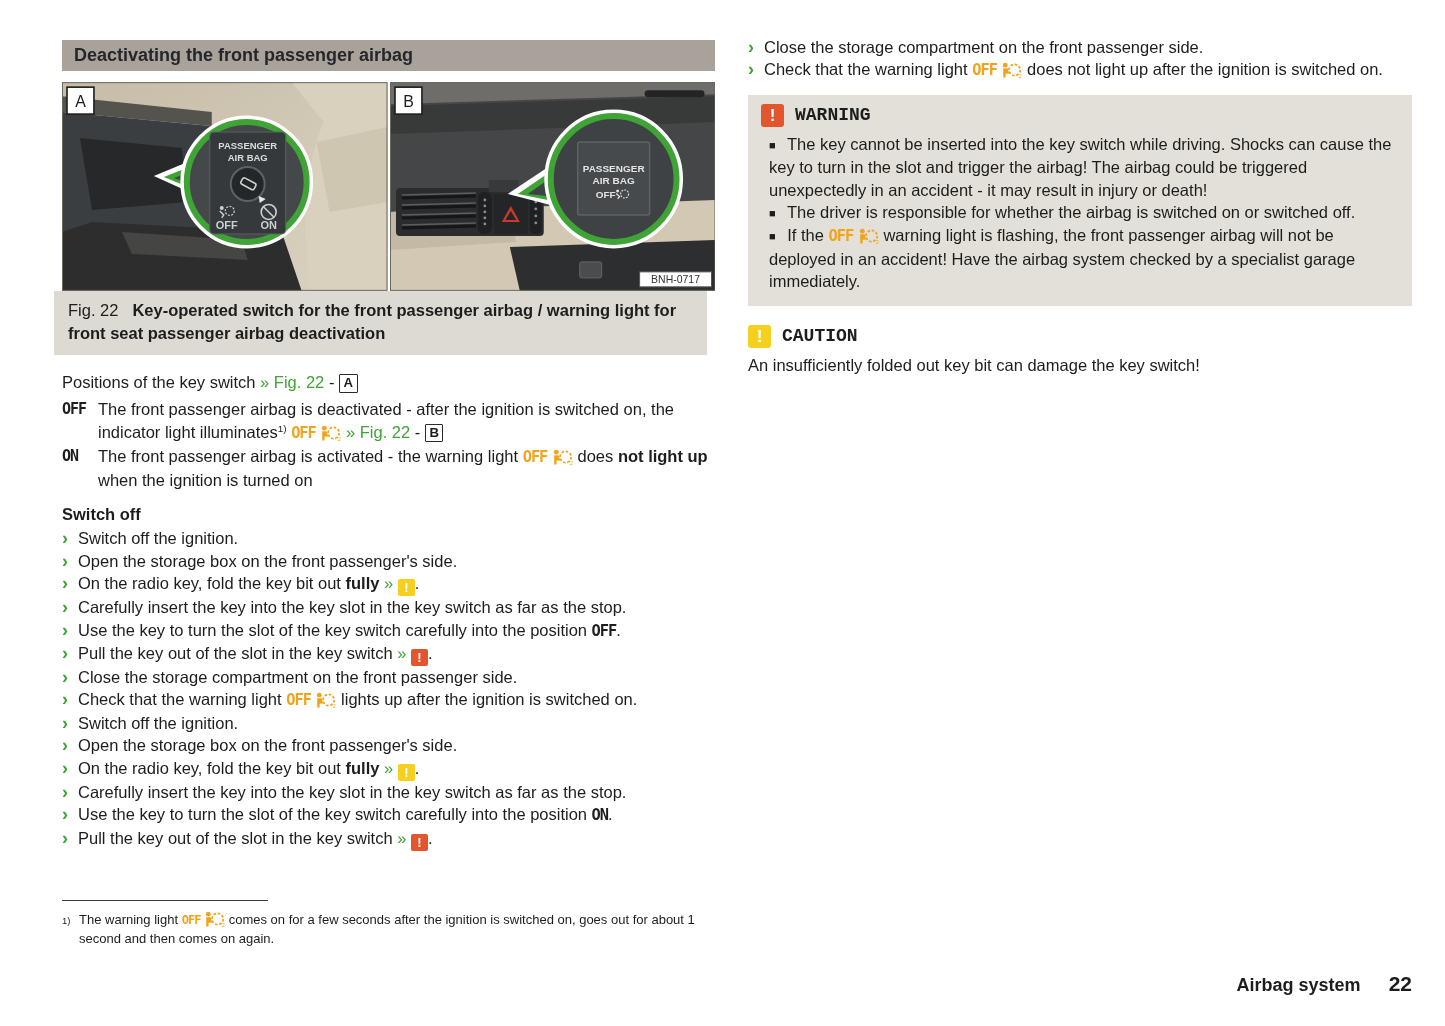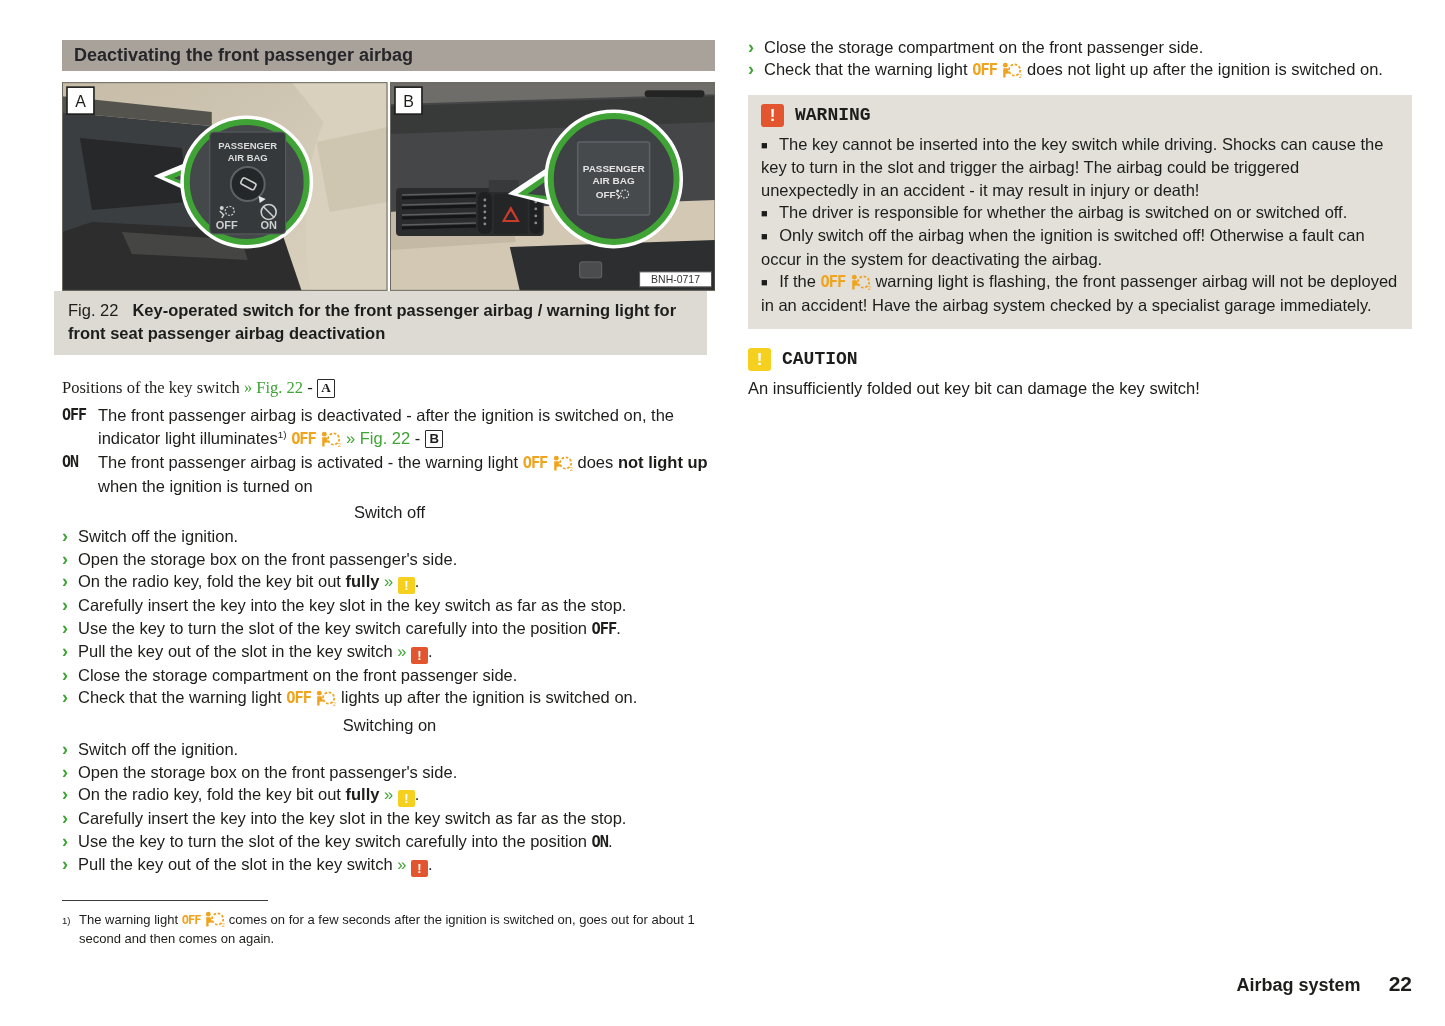--- a/index.html
+++ b/index.html
@@ -24,29 +24,29 @@
   .header-bar .t{font-weight:bold;font-size:18px;color:#26262a;}
   
   .figures{position:absolute;left:62px;top:82px;width:653px;height:209px;display:flex;gap:2px;}
   .figures svg{display:block;}
   .caption{position:absolute;left:54px;top:291px;width:653px;box-sizing:border-box;
     background:var(--captionbg);padding:8px 14px 10px 14px;font-size:16.5px;line-height:23px;}
   .caption .figno{font-weight:normal;margin-right:14px;}
   .caption .ct{font-weight:bold;}
   
   .left-flow{position:absolute;left:62px;top:367px;width:655px;}
-  .line{margin:10px 0 5px 0;font-family:Liberation Serif, serif;}
+  .line{margin:4px 0 5px 0;}
   .defrow{display:grid;grid-template-columns:36px 1fr;margin-bottom:1px;}
   .term{font-family:"DejaVu Sans Mono",monospace;font-weight:bold;font-size:15px;letter-spacing:-1px;}
-  .subhead{font-weight:normal;margin-top:4px;margin-bottom:2px;text-align:center;}
+  .subhead{font-weight:bold;margin-top:12px;margin-bottom:2px;}
   .hang-list .li{display:flex;}
   .hang-list .marker{color:var(--green);font-weight:bold;width:16px;flex:0 0 16px;font-size:18px;line-height:22px;}
   .hang-list .content{flex:1;}
   
-  .inline-list .li{display:block;}
+  .inline-list .li{display:block;margin-left:8px;}
   .inline-list .marker{font-size:11px;margin-right:7px;vertical-align:1px;}
   
   .footnote{position:absolute;left:62px;top:900px;width:660px;font-size:13px;line-height:17.5px;}
   .footnote .rule{width:206px;border-top:1.6px solid #3a3a3a;margin-bottom:10px;}
   .footnote .fnrow{display:flex;}
   .footnote .fnmark{width:17px;flex:0 0 17px;font-size:9.5px;vertical-align:super;padding-top:1px;}
   
   .right-col{position:absolute;left:748px;top:36px;width:664px;}
   .warning-box{background:var(--boxbg);margin-top:13px;padding:9px 13px 13px 13px;}
   .box-title{display:flex;align-items:center;gap:11px;margin-bottom:6px;}
@@ -265,21 +265,20 @@
           <span class="marker">›</span>
           <span class="content"><span>Check that the warning light </span><span class="c-amber mono">OFF</span><span> </span><svg class="inline-icon" viewBox="0 0 21 16">
     <circle cx="4.3" cy="3.2" r="2.4" fill="#f0a31d"></circle>
     <path d="M2.2 6.2 L6.6 6.2 L8.2 11.6 L4.6 11.8 L4.6 15.4 L2.2 15.4 Z" fill="#f0a31d"></path>
     <circle cx="13.6" cy="8" r="5.6" fill="none" stroke="#f0a31d" stroke-width="1.7" stroke-dasharray="2.6 1.7"></circle>
     <text x="19.2" y="15.6" font-size="5.5" fill="#f0a31d" text-anchor="middle" font-family="Liberation Sans,sans-serif">2</text>
   </svg><span> lights up after the ignition is switched on.</span></span>
         </div>
       </div>
 
-    <div class="subhead">Switching on</div>
     <div class="hang-list">
         <div class="li">
           <span class="marker">›</span>
           <span class="content"><span>Switch off the ignition.</span></span>
         </div>
         <div class="li">
           <span class="marker">›</span>
           <span class="content"><span>Open the storage box on the front passenger's side.</span></span>
         </div>
         <div class="li">
@@ -332,21 +331,20 @@
       </div>
 
     <div class="warning-box">
       <div class="box-title">
         <span class="sq warn lg">!</span>
         <span class="tt">WARNING</span>
       </div>
       <div class="inline-list">
           <div class="li"><span class="marker">■</span> <span class="content"><span>The key cannot be inserted into the key switch while driving. Shocks can cause the key to turn in the slot and trigger the airbag! The airbag could be triggered unexpectedly in an accident - it may result in injury or death!</span></span></div>
           <div class="li"><span class="marker">■</span> <span class="content"><span>The driver is responsible for whether the airbag is switched on or switched off.</span></span></div>
-          <div class="li"><span class="marker">■</span> <span class="content"><span>Only switch off the airbag when the ignition is switched off! Otherwise a fault can occur in the system for deactivating the airbag.</span></span></div>
           <div class="li"><span class="marker">■</span> <span class="content"><span>If the </span><span class="c-amber mono">OFF</span><span> </span><svg class="inline-icon" viewBox="0 0 21 16">
     <circle cx="4.3" cy="3.2" r="2.4" fill="#f0a31d"></circle>
     <path d="M2.2 6.2 L6.6 6.2 L8.2 11.6 L4.6 11.8 L4.6 15.4 L2.2 15.4 Z" fill="#f0a31d"></path>
     <circle cx="13.6" cy="8" r="5.6" fill="none" stroke="#f0a31d" stroke-width="1.7" stroke-dasharray="2.6 1.7"></circle>
     <text x="19.2" y="15.6" font-size="5.5" fill="#f0a31d" text-anchor="middle" font-family="Liberation Sans,sans-serif">2</text>
   </svg><span> warning light is flashing, the front passenger airbag will not be deployed in an accident! Have the airbag system checked by a specialist garage immediately.</span></span></div>
         </div>
     </div>
 
     <div class="caution-sec">

